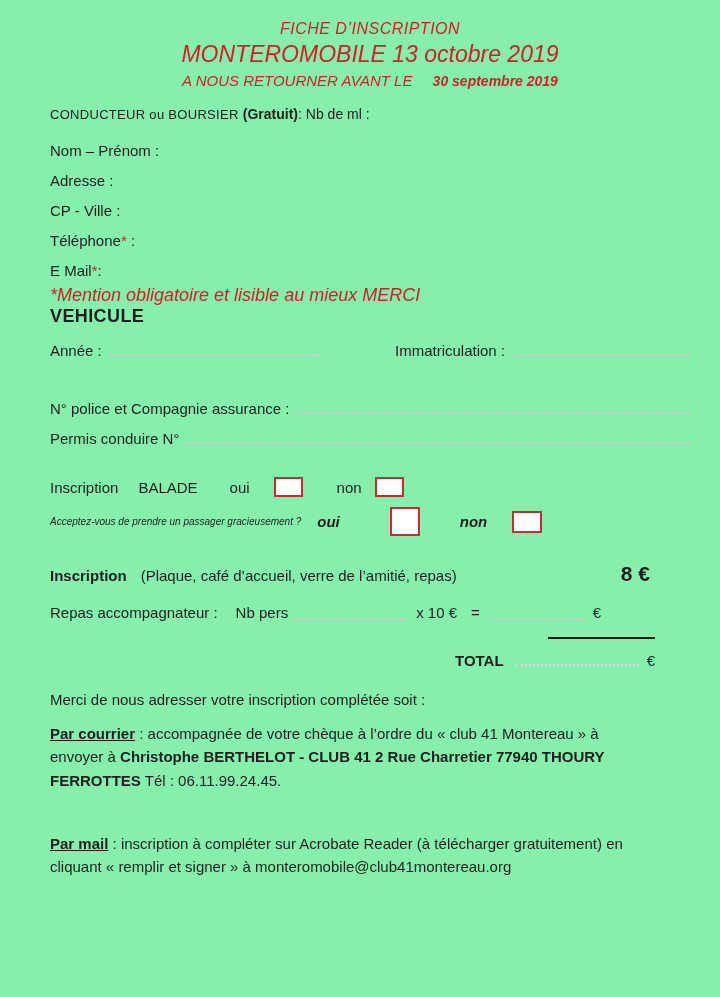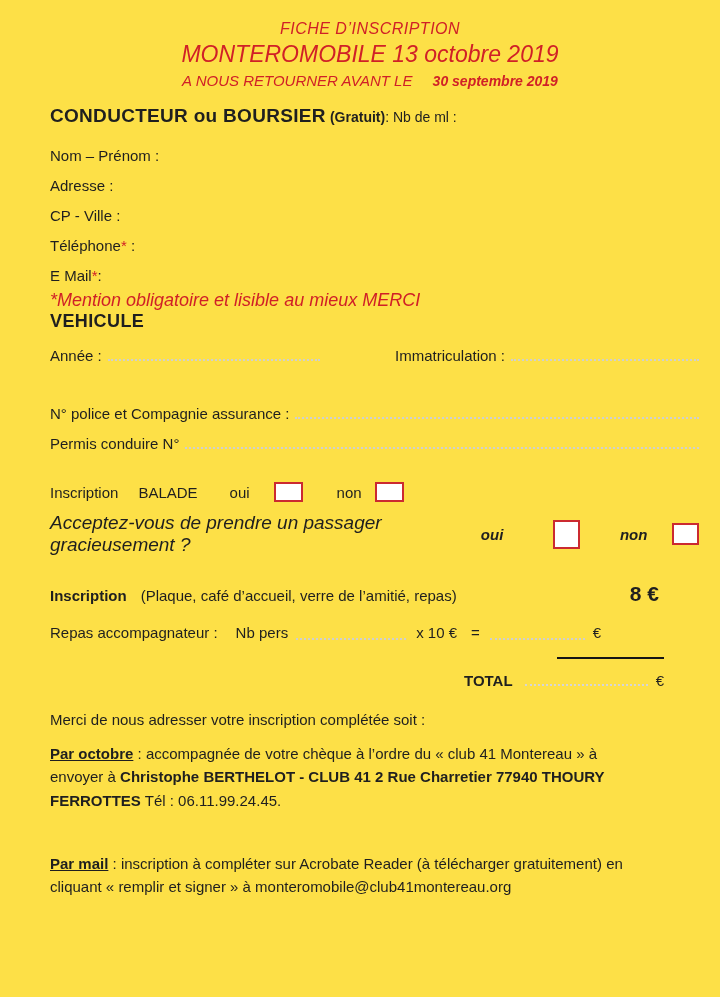--- a/index.html
+++ b/index.html
@@ -1,36 +1,36 @@
 <!DOCTYPE html>
 <html><head>
 <meta charset="utf-8">
 <style>
   html,body { margin:0; padding:0; background:#e9e9e9; }
   .page {
     position:relative;
     width:720px; height:997px;
     margin:0 auto;
-    background:#fde047;
+    background:#86efac;
     font-family:"Liberation Sans", sans-serif;
     color:#1f1f1f;
     font-size:15px;
     overflow:hidden;
     box-sizing:border-box;
-    padding:20px 21px 0 50px;
+    padding:20px 30px 0 50px;
   }
   
   .doc-header { width:620px; margin:0 0 0 10px; text-align:center; color:#d02027; font-style:italic; }
   .doc-header .l1 { font-size:16px; letter-spacing:.5px; }
   .doc-header .l2 { font-size:23px; font-weight:normal; margin-top:3px; }
   .doc-header .l3 { font-size:15px; margin-top:4px; }
   .doc-header .l3 b { font-size:14px; margin-left:16px; }
   
   .sec-heading { margin-top:16px; }
-  .sec-heading .big { font-weight:bold; font-size:19px; letter-spacing:.3px; }
+  .sec-heading .big { font-weight:normal; font-size:13px; letter-spacing:.3px; }
   .sec-heading .paren { font-weight:bold; font-size:14px; }
   .sec-heading .after { font-size:14px; }
   
   .field-row { margin-top:12px; height:18px; line-height:18px; }
   .red { color:#d02027; }
   .mention { color:#d02027; font-style:italic; font-size:18px; margin-top:5px; }
   
   .veh-heading { font-weight:bold; font-size:18px; letter-spacing:.4px; }
   .two-col { display:flex; margin-top:14px; }
   .col-left { width:270px; display:flex; align-items:baseline; }
@@ -39,21 +39,21 @@
   .dotline { flex:1; border-bottom:2px dotted #cfcfcf; height:13px; margin-left:6px; }
   .full-row { display:flex; align-items:baseline; margin-top:12px; }
   .spacer-lg { height:22px; }
   
   .balade-row { display:flex; align-items:center; margin-top:30px; }
   .chk { display:inline-block; box-sizing:border-box; border:2px solid #cb2a30; background:#fff; }
   .chk.small { width:29px; height:20px; }
   .chk.tall  { width:30px; height:29px; }
   .chk.mid   { width:30px; height:22px; }
   .passager-row { display:flex; align-items:center; margin-top:10px; font-style:italic; }
-  .passager-row .q { font-size:19px; }
+  .passager-row .q { font-size:10px; }
   .passager-row .yn { font-size:15px; font-weight:bold; }
   
   .fee-row { display:flex; align-items:baseline; margin-top:26px; }
   .fee-row .b { font-weight:bold; }
   .fee-row .price { margin-left:auto; margin-right:40px; font-weight:bold; font-size:21px; }
   .menu-row { font-size:12.5px; margin-top:5px; }
   .repas-row { display:flex; align-items:center; margin-top:18px; }
   .repas-row .dl1 { flex:0 0 110px; border-bottom:2px dotted #cfcfcf; height:13px; margin:0 10px 0 8px; }
   .repas-row .dl2 { flex:0 0 95px;  border-bottom:2px dotted #cfcfcf; height:13px; margin:0 8px 0 10px; }
   .total-wrap { width:200px; margin:16px 35px 0 auto; }
@@ -167,20 +167,20 @@
     <div class="total-row">
       <span class="t">TOTAL</span>
       <span class="dl"></span>
       <span>€</span>
     </div>
   </div>
 
   <div class="merci">Merci de nous adresser votre inscription complétée soit :</div>
 
   <div class="para">
-    <span class="ul-b">Par octobre</span><span> : </span><span>accompagnée de votre chèque à l’ordre du « club 41 Montereau » à envoyer à </span><span class="b">Christophe BERTHELOT - CLUB 41   2 Rue Charretier 77940 THOURY FERROTTES</span><span> Tél : 06.11.99.24.45.</span>
+    <span class="ul-b">Par courrier</span><span> : </span><span>accompagnée de votre chèque à l’ordre du « club 41 Montereau » à envoyer à </span><span class="b">Christophe BERTHELOT - CLUB 41   2 Rue Charretier 77940 THOURY FERROTTES</span><span> Tél : 06.11.99.24.45.</span>
   </div>
 
   <div class="para mail">
     <span class="ul-b">Par mail</span><span> : </span><span>inscription à compléter sur Acrobate Reader (à télécharger gratuitement) en cliquant « remplir et signer » à monteromobile@club41montereau.org</span>
   </div>
 
 </div>
 
 </body></html>

